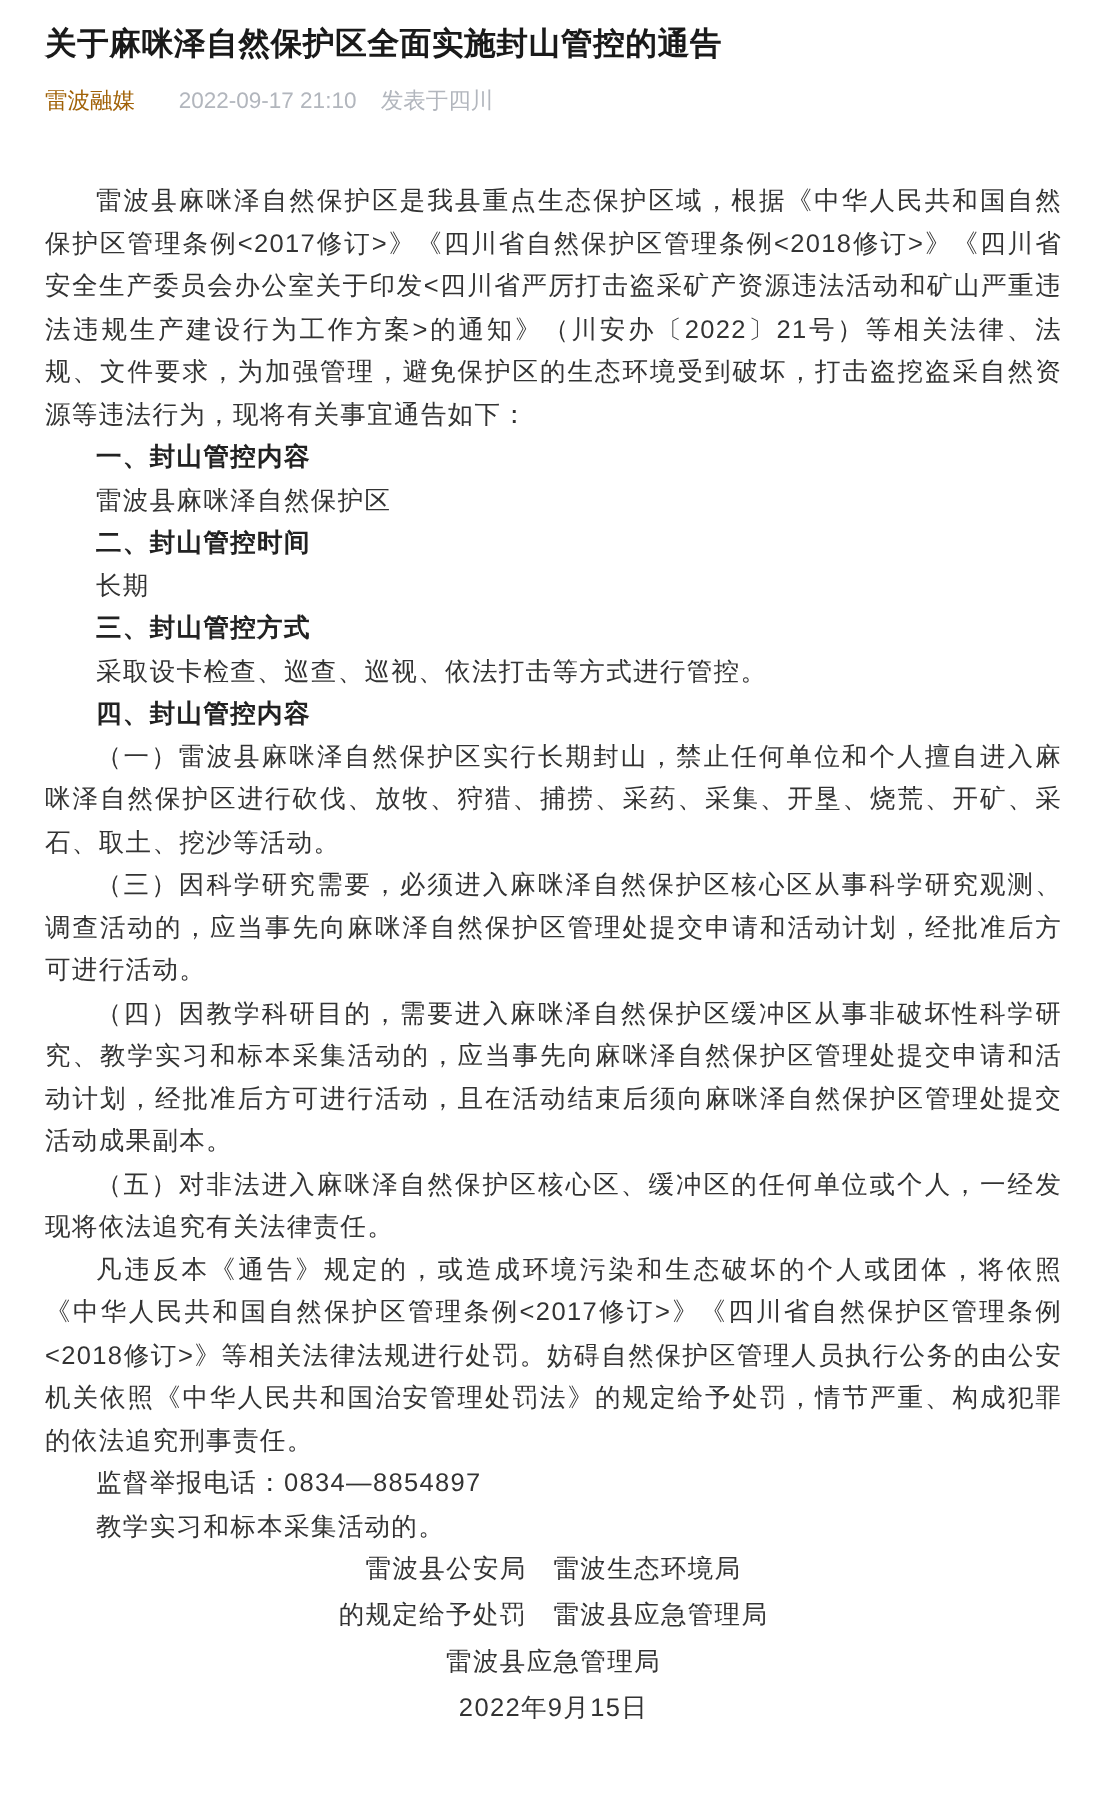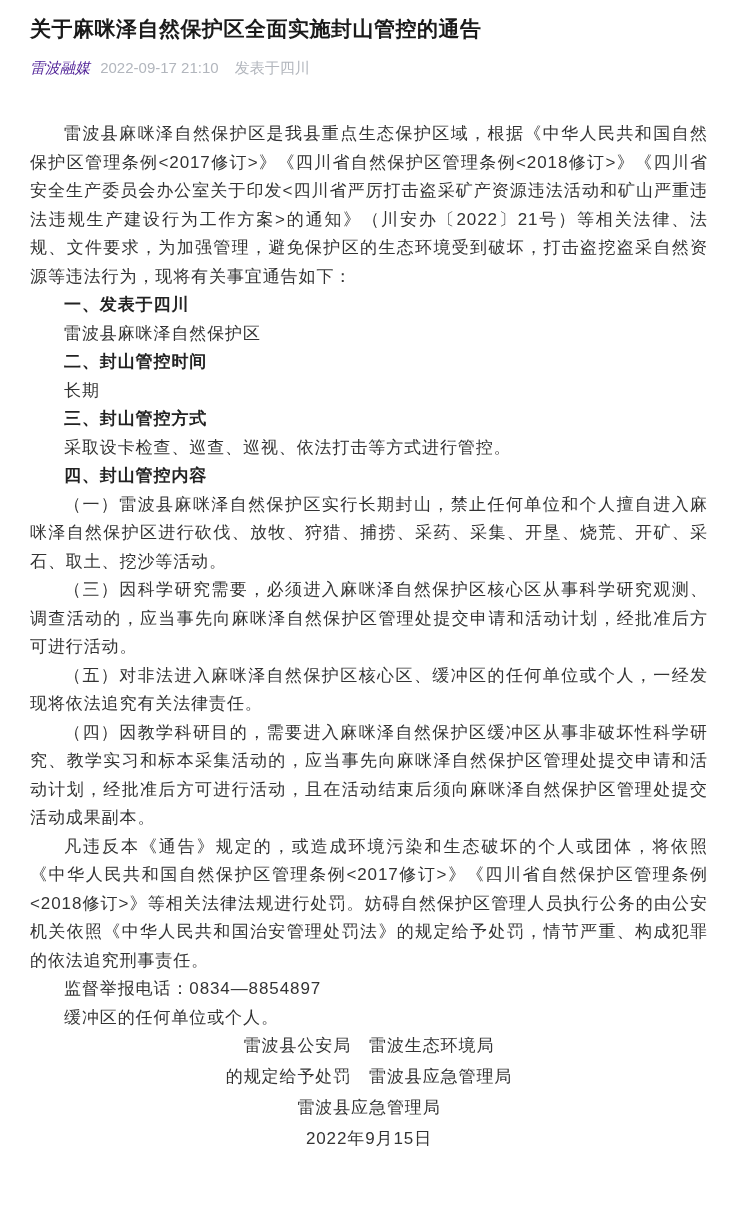--- a/index.html
+++ b/index.html
@@ -24,24 +24,23 @@
     color: #1a1a1a;
     letter-spacing: 0.5px;
     font-family: Liberation Serif, serif;
   }
   .byline {
     margin: 0 0 42px 0;
     font-size: 15px;
     line-height: 1.4;
   }
   .byline .account {
-    color: #4c1d95;
-    margin-right: 6px;
+    color: #a16207;
+    margin-right: 25px;
     cursor: pointer;
-    font-style: italic;
   }
   .byline .date {
     color: #b2b6bd;
     margin-right: 12px;
   }
   .byline .location {
     color: #b2b6bd;
   }
   .content p {
     margin: 0;
@@ -73,34 +72,34 @@
   <h1 class="title">关于麻咪泽自然保护区全面实施封山管控的通告</h1>
 
   <div class="byline">
     <span class="account">雷波融媒</span>
     <span class="date">2022-09-17 21:10</span>
     <span class="location">发表于四川</span>
   </div>
 
   <div class="content" id="article-content">
       <p class="">雷波县麻咪泽自然保护区是我县重点生态保护区域，根据《中华人民共和国自然保护区管理条例&lt;2017修订&gt;》《四川省自然保护区管理条例&lt;2018修订&gt;》《四川省安全生产委员会办公室关于印发&lt;四川省严厉打击盗采矿产资源违法活动和矿山严重违法违规生产建设行为工作方案&gt;的通知》（川安办〔2022〕21号）等相关法律、法规、文件要求，为加强管理，避免保护区的生态环境受到破坏，打击盗挖盗采自然资源等违法行为，现将有关事宜通告如下：</p>
-      <p class="heading">一、发表于四川</p>
+      <p class="heading">一、封山管控内容</p>
       <p class="">雷波县麻咪泽自然保护区</p>
       <p class="heading">二、封山管控时间</p>
       <p class="">长期</p>
       <p class="heading">三、封山管控方式</p>
       <p class="">采取设卡检查、巡查、巡视、依法打击等方式进行管控。</p>
       <p class="heading">四、封山管控内容</p>
       <p class="">（一）雷波县麻咪泽自然保护区实行长期封山，禁止任何单位和个人擅自进入麻咪泽自然保护区进行砍伐、放牧、狩猎、捕捞、采药、采集、开垦、烧荒、开矿、采石、取土、挖沙等活动。</p>
       <p class="">（三）因科学研究需要，必须进入麻咪泽自然保护区核心区从事科学研究观测、调查活动的，应当事先向麻咪泽自然保护区管理处提交申请和活动计划，经批准后方可进行活动。</p>
+      <p class="">（四）因教学科研目的，需要进入麻咪泽自然保护区缓冲区从事非破坏性科学研究、教学实习和标本采集活动的，应当事先向麻咪泽自然保护区管理处提交申请和活动计划，经批准后方可进行活动，且在活动结束后须向麻咪泽自然保护区管理处提交活动成果副本。</p>
       <p class="">（五）对非法进入麻咪泽自然保护区核心区、缓冲区的任何单位或个人，一经发现将依法追究有关法律责任。</p>
-      <p class="">（四）因教学科研目的，需要进入麻咪泽自然保护区缓冲区从事非破坏性科学研究、教学实习和标本采集活动的，应当事先向麻咪泽自然保护区管理处提交申请和活动计划，经批准后方可进行活动，且在活动结束后须向麻咪泽自然保护区管理处提交活动成果副本。</p>
       <p class="">凡违反本《通告》规定的，或造成环境污染和生态破坏的个人或团体，将依照《中华人民共和国自然保护区管理条例&lt;2017修订&gt;》《四川省自然保护区管理条例&lt;2018修订&gt;》等相关法律法规进行处罚。妨碍自然保护区管理人员执行公务的由公安机关依照《中华人民共和国治安管理处罚法》的规定给予处罚，情节严重、构成犯罪的依法追究刑事责任。</p>
       <p class="">监督举报电话：0834—8854897</p>
-      <p class="">缓冲区的任何单位或个人。</p>
+      <p class="">教学实习和标本采集活动的。</p>
     </div>
 
   <div class="signatures" id="signature-block">
       <p>雷波县公安局　雷波生态环境局</p>
       <p>的规定给予处罚　雷波县应急管理局</p>
       <p>雷波县应急管理局</p>
       <p>2022年9月15日</p>
     </div>
 
 </div>

